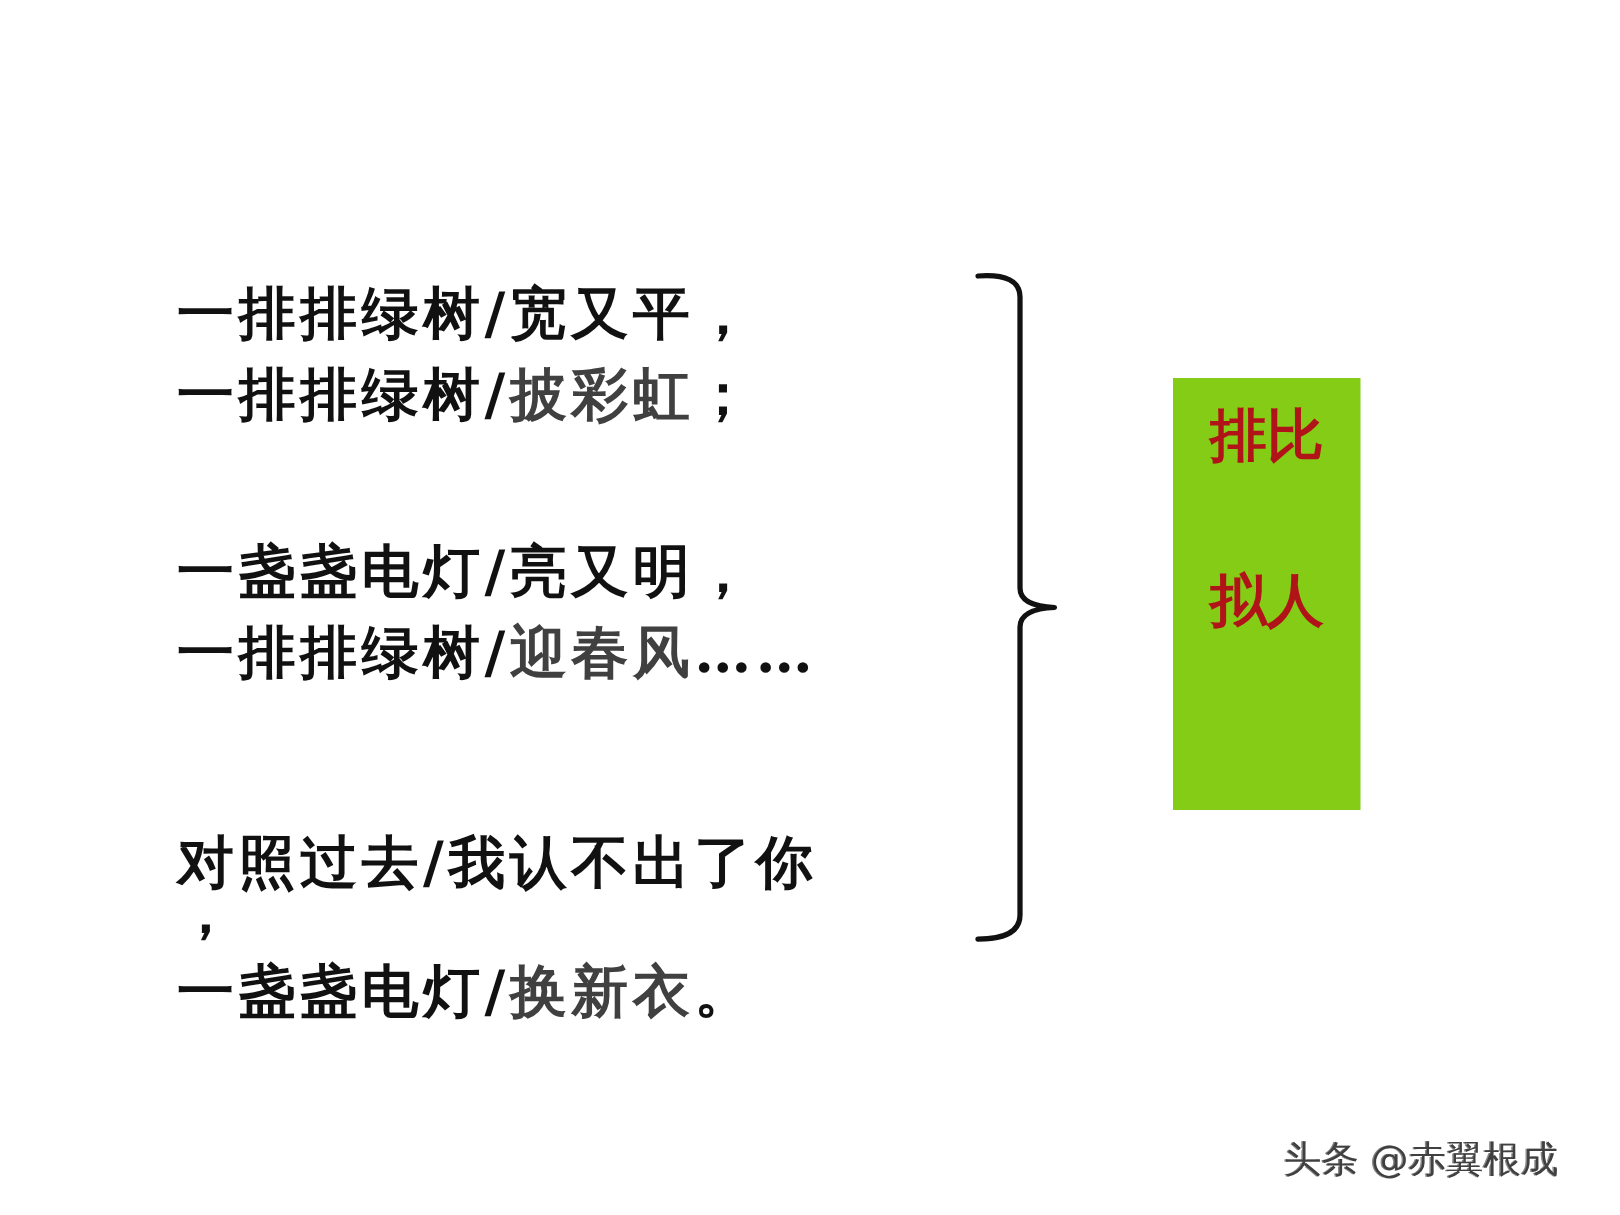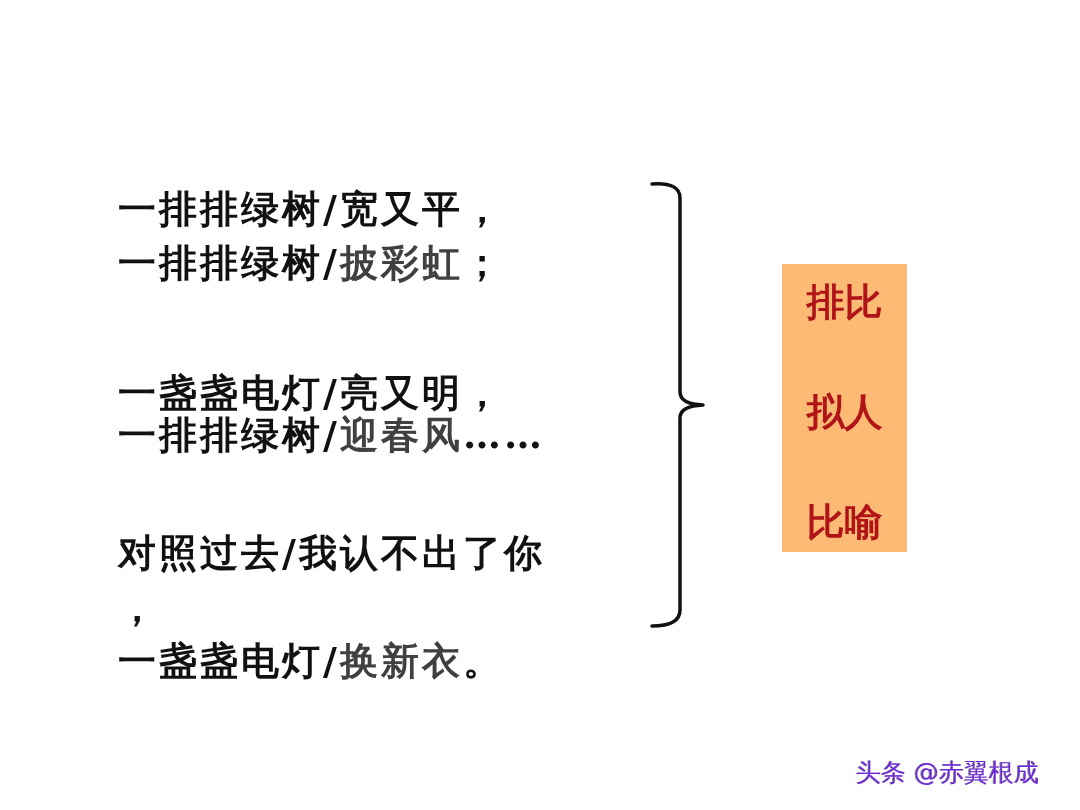--- a/index.html
+++ b/index.html
@@ -36,77 +36,76 @@
     .brace {
       position: absolute;
       left: 640px;
       top: 170px;
       width: 80px;
       height: 470px;
     }
     .devices-box {
       position: absolute;
       left: 782px;
-      top: 264px;
+      top: 252px;
       width: 125px;
       height: 288px;
-      background: #fdba74;
+      background: #84cc16;
     }
     .device {
       position: absolute;
       left: 0;
       width: 125px;
       text-align: center;
       font-family: "DejaVu Sans", "Liberation Sans", sans-serif;
       font-size: 38px;
       font-weight: bold;
       color: #b01418;
       line-height: 46px;
     }
     .watermark {
       position: absolute;
       left: 856px;
       top: 756px;
       font-family: "DejaVu Sans", "Liberation Sans", sans-serif;
       font-size: 25px;
-      color: #6d28d9;
+      color: #404040;
       white-space: nowrap;
       text-shadow: 1px 1px 0 #ffffff, -1px 0 0 #888;
     }
   </style>
 </head>
 <body>
 
 <div class="poem">
   <div class="line" style="top:186px;">
     <span>一排排绿树/宽又平，</span>
   </div>
   <div class="line" style="top:240px;">
     <span>一排排绿树/</span><span class="hl">披彩虹</span><span>；</span>
   </div>
-  <div class="line" style="top:370px;">
+  <div class="line" style="top:358px;">
     <span>一盏盏电灯/亮又明，</span>
   </div>
   <div class="line" style="top:412px;">
     <span>一排排绿树/</span><span class="hl">迎春风</span><span>……</span>
   </div>
-  <div class="line" style="top:530px;">
+  <div class="line" style="top:552px;">
     <span>对照过去/我认不出了你</span>
   </div>
   <div class="line" style="top:585px;">
     <span>，</span>
   </div>
   <div class="line" style="top:638px;">
     <span>一盏盏电灯/</span><span class="hl">换新衣</span><span>。</span>
   </div>
 </div>
 
 <svg class="brace" viewBox="0 0 80 470" xmlns="http://www.w3.org/2000/svg">
   <path d="M12 14 Q40 12 40 28 L40 222 Q40 234 63 235 Q40 236 40 248 L40 440 Q40 456 12 456" fill="none" stroke="#111111" stroke-width="3.5" stroke-linecap="round" stroke-linejoin="round"></path>
 </svg>
 
 <div class="devices-box">
   <div class="device" style="top:15px;">排比</div>
   <div class="device" style="top:125px;">拟人</div>
-  <div class="device" style="top:235px;">比喻</div>
 </div>
 
 <div class="watermark">头条 @赤翼根成</div>
 
 </body></html>

